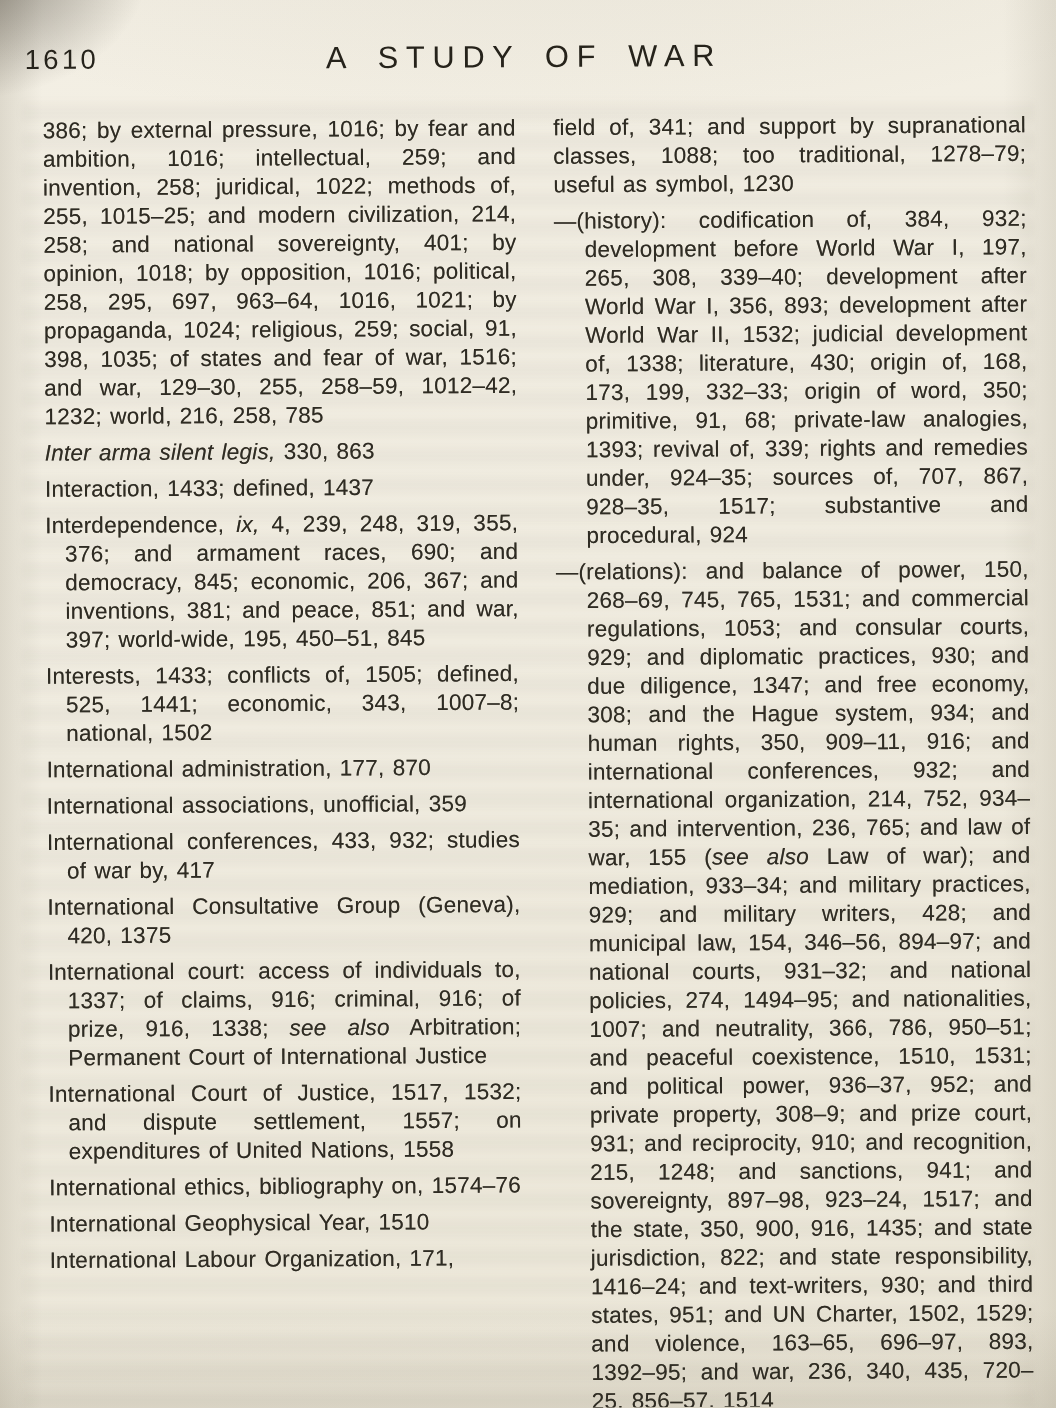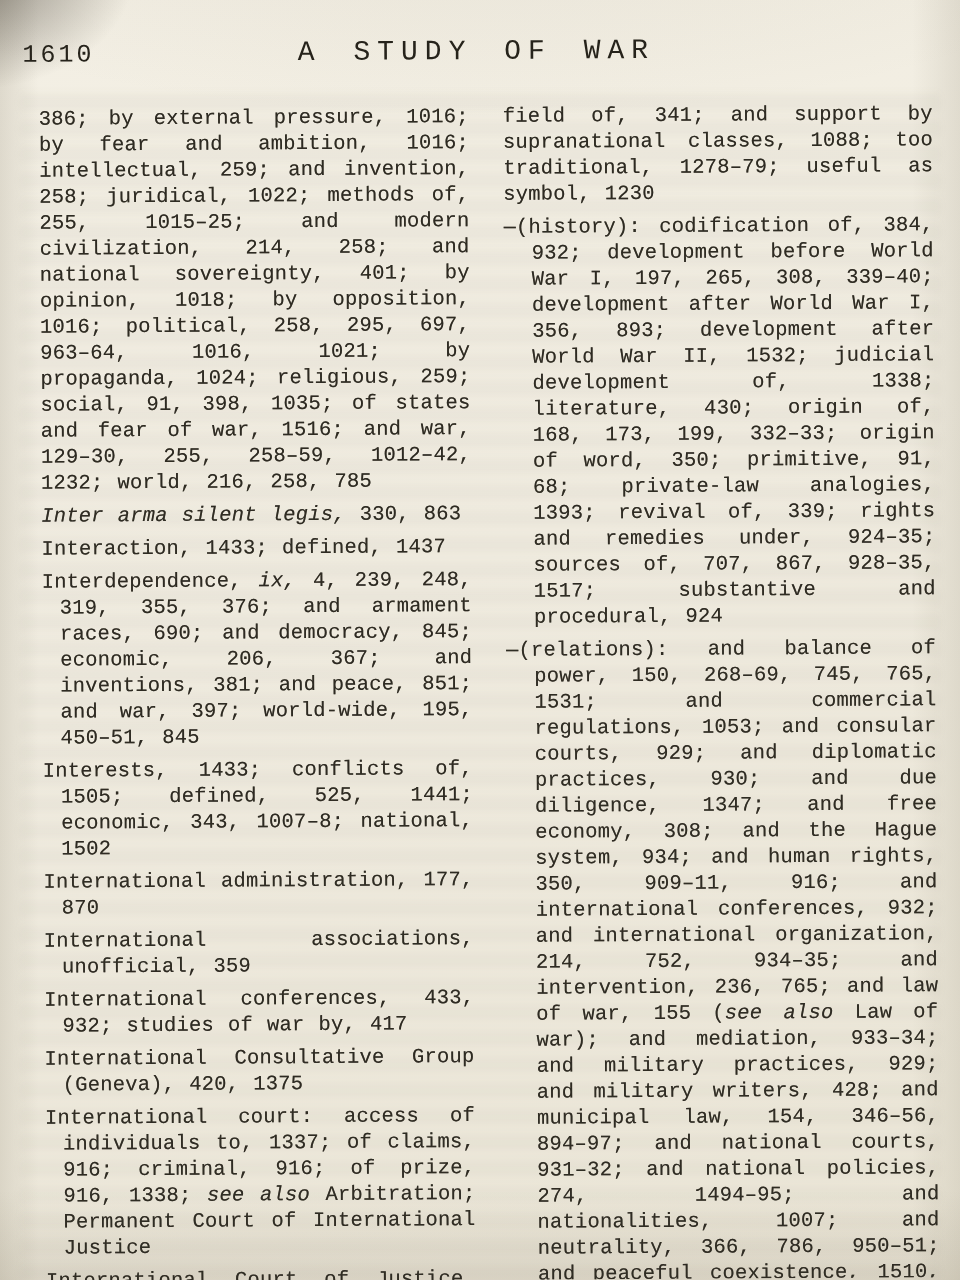--- a/index.html
+++ b/index.html
@@ -15,21 +15,21 @@
     position: relative;
     width: 960px;
     height: 1280px;
     overflow: hidden;
     background:
       radial-gradient(ellipse 220px 160px at -30px -30px, rgba(52,46,36,0.55), rgba(52,46,36,0) 75%),
       radial-gradient(ellipse 900px 300px at 50% -120px, rgba(120,110,88,0.10), rgba(120,110,88,0) 80%),
       linear-gradient(90deg, rgba(95,85,62,0.14) 0, rgba(95,85,62,0) 4%, rgba(95,85,62,0) 95%, rgba(95,85,62,0.12) 100%),
       linear-gradient(0deg, rgba(95,85,62,0.12) 0, rgba(95,85,62,0) 7%),
       linear-gradient(160deg, #f3efe4 0%, #f1ede1 45%, #ece7d8 100%);
-    font-family: Liberation Mono, monospace;
+    font-family: Liberation Sans, sans-serif;
     color: #2d2a22;
   }
 
   
   .page::after {
     content: "";
     position: absolute;
     inset: 90px 20px 0 20px;
     background: repeating-linear-gradient(
       180deg,

